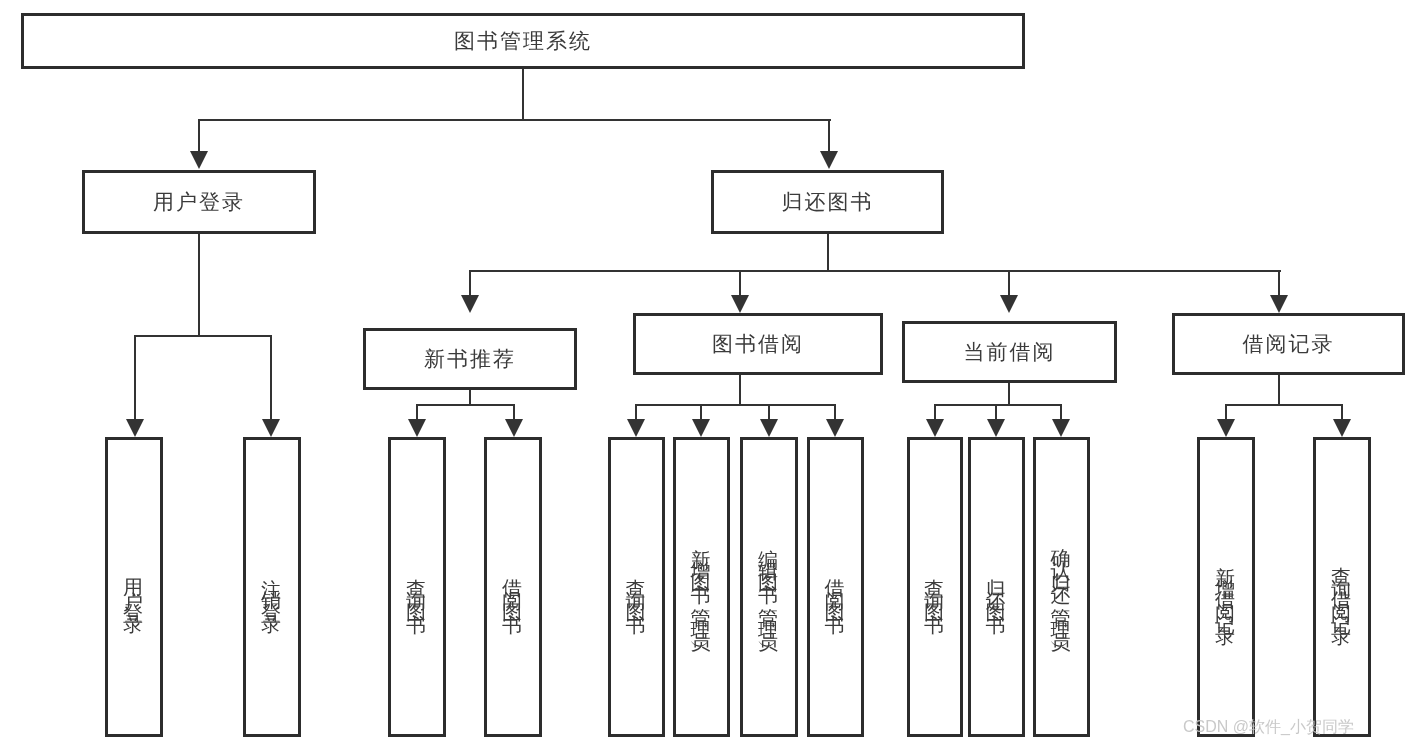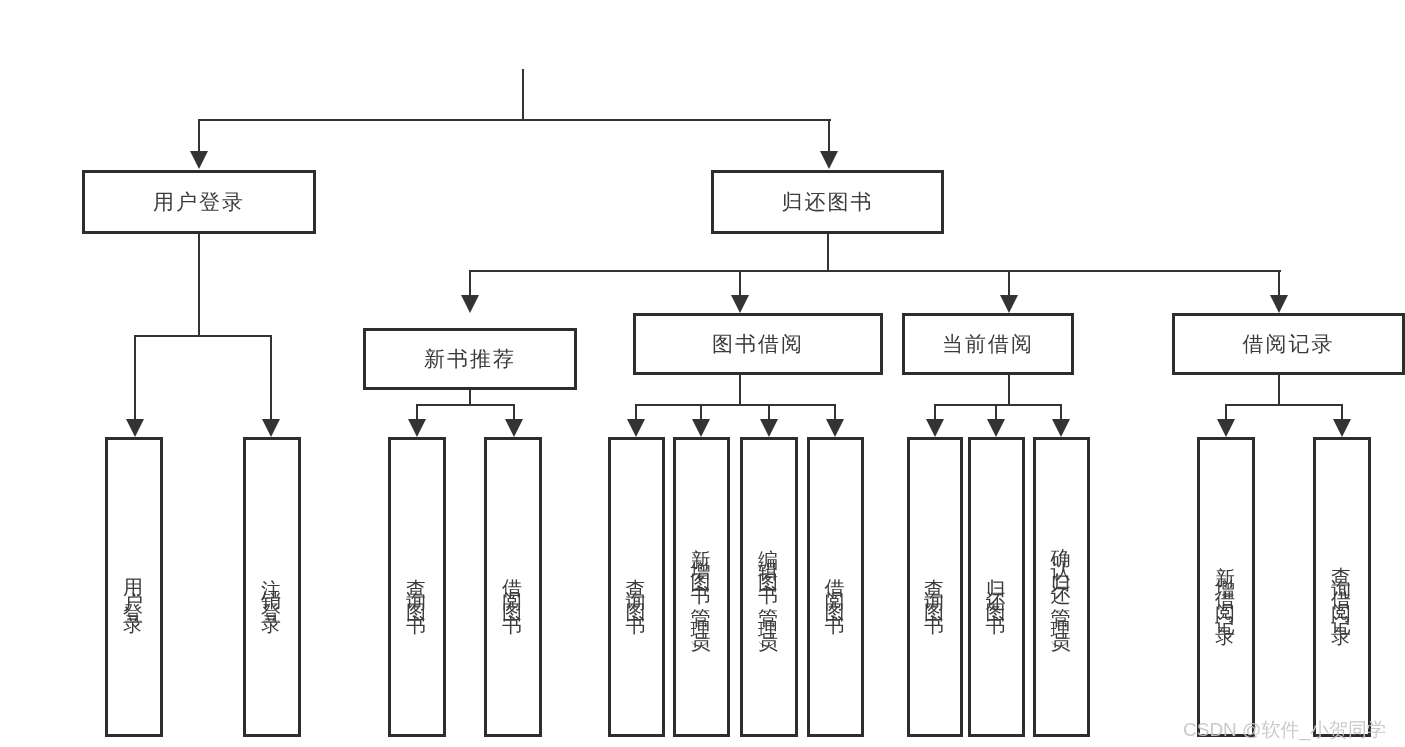--- a/index.html
+++ b/index.html
@@ -18,28 +18,29 @@
     writing-mode:vertical-rl;text-orientation:mixed;
     font-size:20px;letter-spacing:12px;color:#3b3b3b;z-index:2;
   }
   .ln{position:absolute;background:#333333;z-index:1;}
   .ah{
     position:absolute;width:0;height:0;z-index:1;
     border-left:9px solid transparent;border-right:9px solid transparent;border-top:18px solid #333333;
   }
   .watermark{
     position:absolute;left:1183px;top:717px;width:220px;z-index:6;
-    font-size:19px;color:rgba(198,198,198,0.95);white-space:nowrap;
+    font-size:16px;color:rgba(198,198,198,0.95);white-space:nowrap;
   }
 </style>
 </head>
 <body>
 
 <div id="stage">
 
+  <div class="box-h" style="left:21px;top:13px;width:1004px;height:56px">图书管理系统</div>
 
   <i class="ln" style="left:522px;top:69px;width:2px;height:52px"></i>
   <i class="ln" style="left:198px;top:119px;width:633px;height:2px"></i>
   <i class="ln" style="left:198px;top:119px;width:2px;height:34px"></i>
   <i class="ah" style="left:190px;top:151px"></i>
   <i class="ln" style="left:828px;top:119px;width:2px;height:34px"></i>
   <i class="ah" style="left:820px;top:151px"></i>
 
   <div class="box-h" style="left:82px;top:170px;width:234px;height:64px">用户登录</div>
   <div class="box-h" style="left:711px;top:170px;width:233px;height:64px">归还图书</div>
@@ -57,21 +58,21 @@
   <i class="ah" style="left:461px;top:295px"></i>
   <i class="ln" style="left:739px;top:270px;width:2px;height:26px"></i>
   <i class="ah" style="left:731px;top:295px"></i>
   <i class="ln" style="left:1008px;top:270px;width:2px;height:26px"></i>
   <i class="ah" style="left:1000px;top:295px"></i>
   <i class="ln" style="left:1278px;top:270px;width:2px;height:26px"></i>
   <i class="ah" style="left:1270px;top:295px"></i>
 
   <div class="box-h" style="left:363px;top:328px;width:214px;height:62px">新书推荐</div>
   <div class="box-h" style="left:633px;top:313px;width:250px;height:62px">图书借阅</div>
-  <div class="box-h" style="left:902px;top:313px;width:172px;height:62px">当前借阅</div>
+  <div class="box-h" style="left:902px;top:321px;width:215px;height:62px">当前借阅</div>
   <div class="box-h" style="left:1172px;top:313px;width:233px;height:62px">借阅记录</div>
 
   <i class="ln" style="left:469px;top:375px;width:2px;height:31px"></i>
   <i class="ln" style="left:416px;top:404px;width:99px;height:2px"></i>
   <i class="ln" style="left:416px;top:404px;width:2px;height:17px"></i>
   <i class="ah" style="left:408px;top:419px"></i>
   <i class="ln" style="left:513px;top:404px;width:2px;height:17px"></i>
   <i class="ah" style="left:505px;top:419px"></i>
 
   <i class="ln" style="left:739px;top:375px;width:2px;height:31px"></i>

